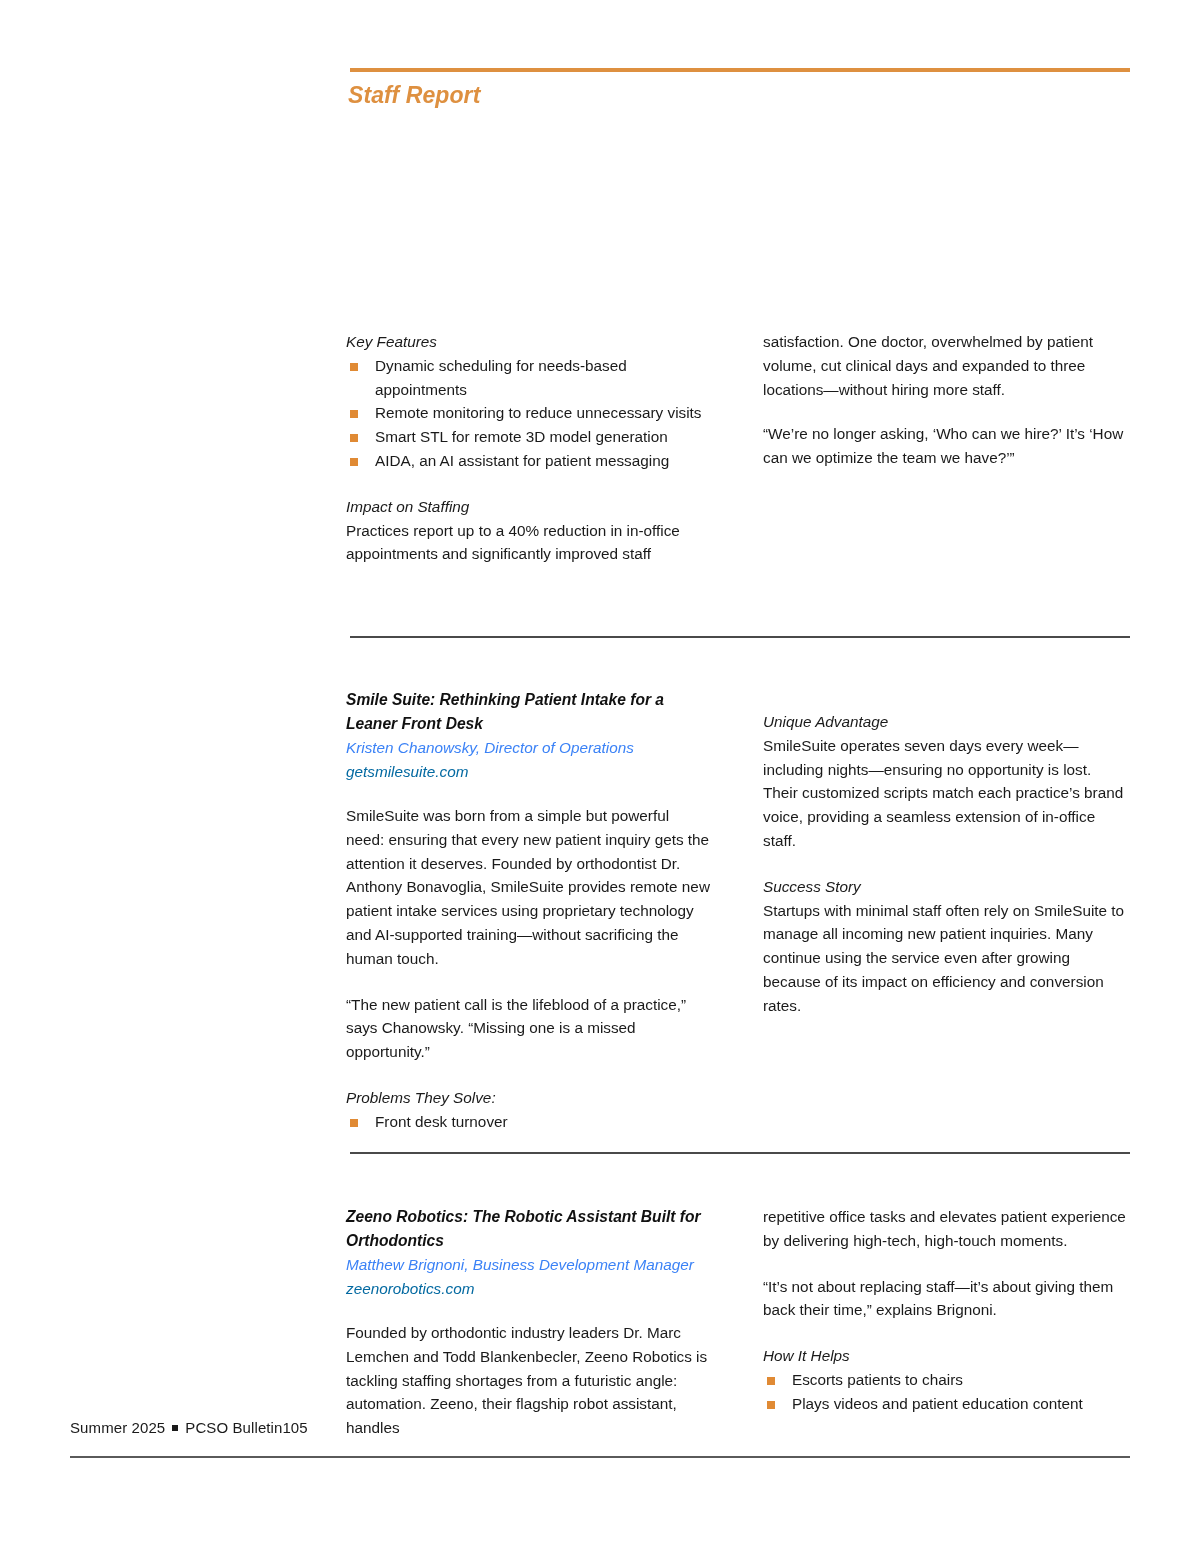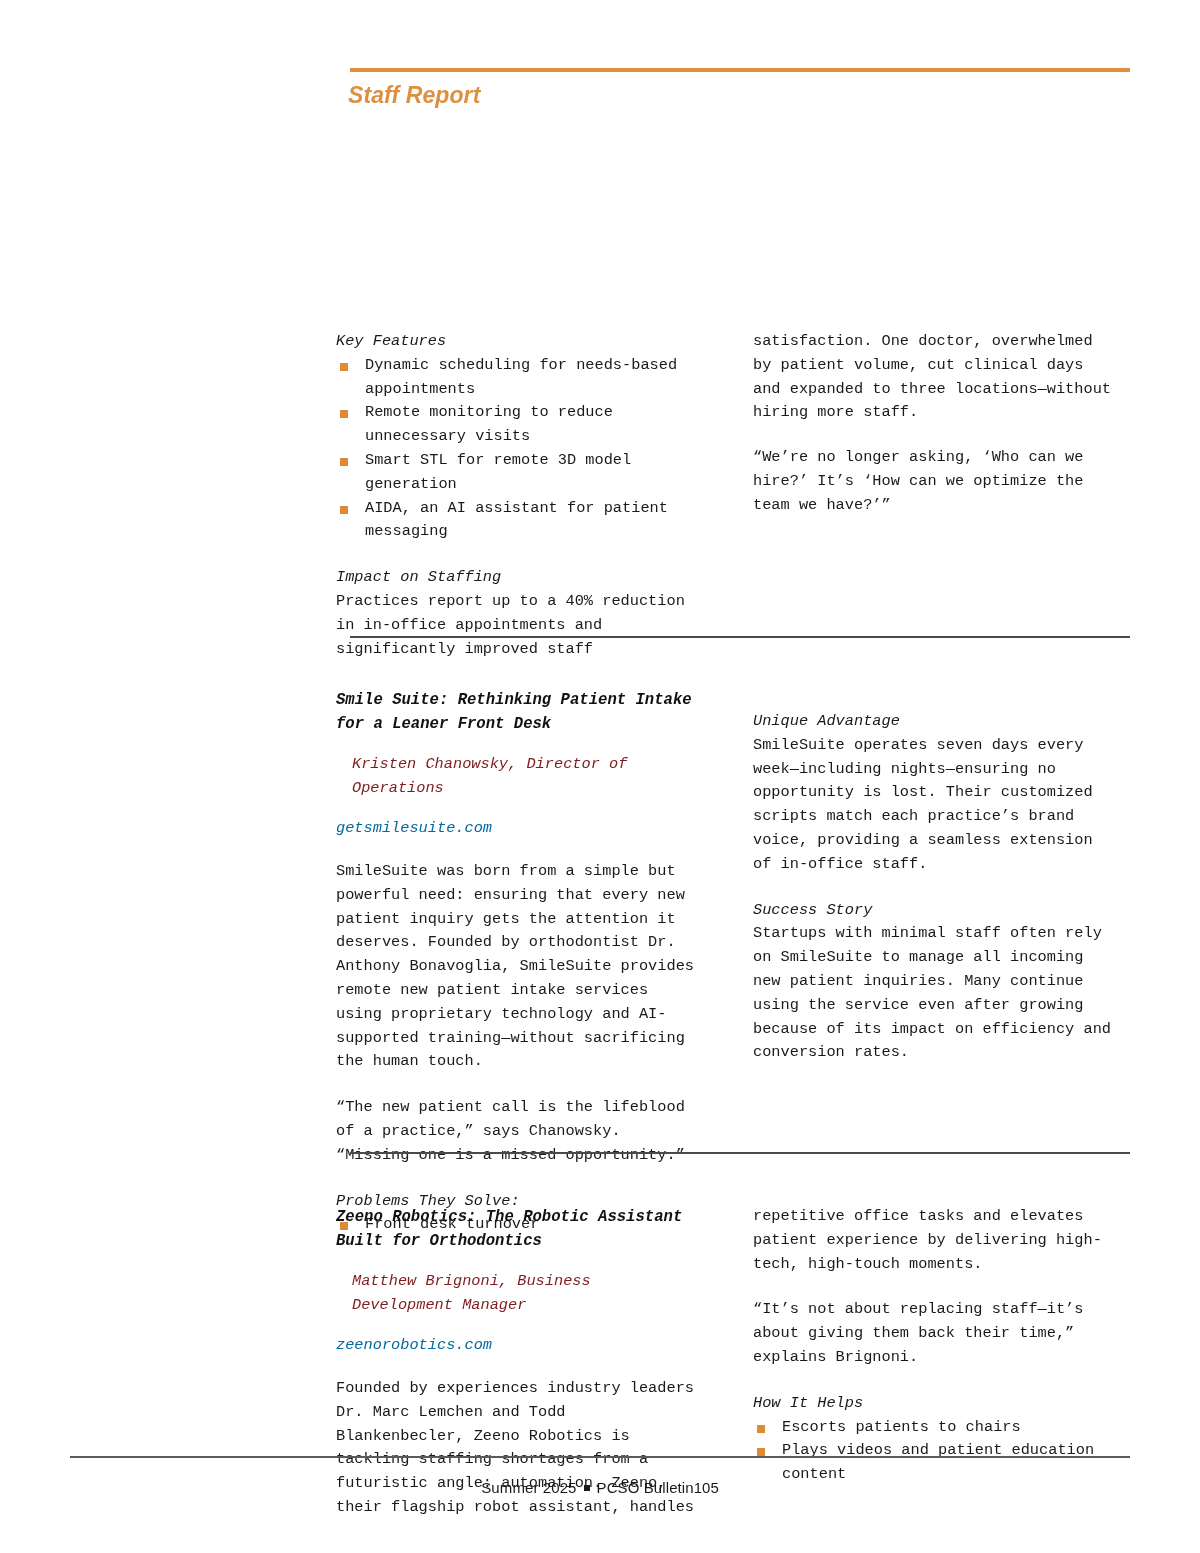--- a/index.html
+++ b/index.html
@@ -37,23 +37,22 @@
     font-size: 23px;
     font-weight: bold;
     font-style: italic;
     color: #DE9040;
     letter-spacing: 0.1px;
   }
 
   
   .band {
     position: absolute;
-    left: 336px;
+    left: 346px;
     width: 782px;
-    font-family: Liberation Mono, monospace;
   }
   .cols {
     display: flex;
     gap: 52px;
   }
   .col {
     width: 365px;
   }
 
   
@@ -95,22 +94,22 @@
     line-height: 24px;
     font-weight: bold;
     font-style: italic;
     color: #111111;
     margin: 0;
   }
   .byline {
     font-size: 15.3px;
     line-height: 24px;
     font-style: italic;
-    color: #7f1d1d;
-    margin: 16px;
+    color: #3b82f6;
+    margin: 0;
   }
   .weblink {
     font-size: 15.3px;
     line-height: 24px;
     font-style: italic;
     color: #0369a1;
     margin: 0;
     text-decoration: none;
     display: block;
   }
@@ -138,24 +137,24 @@
     background: #E08A34;
   }
 
   .gap-sm { height: 20px; }
   .gap-md { height: 22px; }
 
   
   .footer {
     position: absolute;
     left: 70px;
-    top: 1479px;
+    top: 1419px;
     width: 1060px;
     display: flex;
-    justify-content: center;
+    justify-content: flex-start;
     align-items: baseline;
     font-size: 15px;
     color: #1a1a1a;
   }
   .footer-left { letter-spacing: 0.1px; }
   .footer-sep {
     display: inline-block;
     width: 6px;
     height: 6px;
     background: #1a1a1a;
@@ -231,21 +230,21 @@
   <div class="section-rule" style="top:1152px;"></div>
 
   <div class="band" style="top:1205px;">
     <div class="cols">
 
       <div class="col">
         <div class="section-title">Zeeno Robotics: The Robotic Assistant Built for Orthodontics</div>
         <div class="byline">Matthew Brignoni, Business Development Manager</div>
         <a class="weblink" href="#">zeenorobotics.com</a>
         <div class="gap-sm"></div>
-        <p class="body-text">Founded by experiences industry leaders Dr. Marc Lemchen and Todd Blankenbecler, Zeeno Robotics is tackling staffing shortages from a futuristic angle: automation. Zeeno, their flagship robot assistant, handles</p>
+        <p class="body-text">Founded by orthodontic industry leaders Dr. Marc Lemchen and Todd Blankenbecler, Zeeno Robotics is tackling staffing shortages from a futuristic angle: automation. Zeeno, their flagship robot assistant, handles</p>
       </div>
 
       <div class="col">
         <p class="body-text">repetitive office tasks and elevates patient experience by delivering high-tech, high-touch moments.</p>
         <div class="gap-md"></div>
         <p class="body-text">“It’s not about replacing staff—it’s about giving them back their time,” explains Brignoni.</p>
         <div class="gap-md"></div>
         <div class="subhead">How It Helps</div>
         <ul class="bullets">
           <li>Escorts patients to chairs</li>

